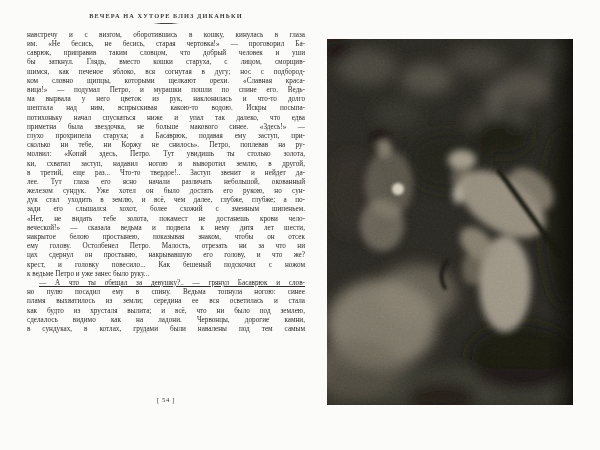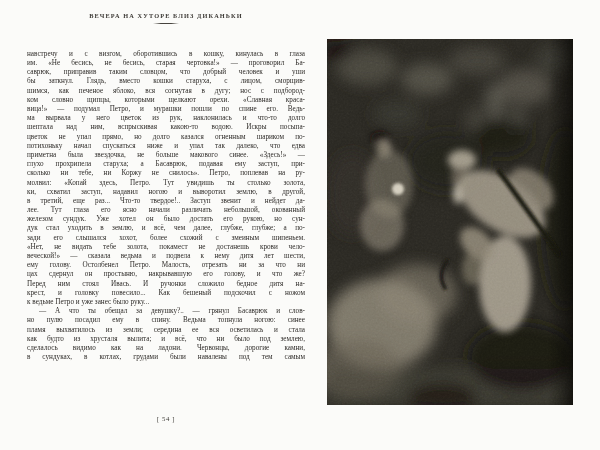--- a/index.html
+++ b/index.html
@@ -23,35 +23,35 @@
     letter-spacing: 1.1px;
     color: #3d3a36;
     white-space: nowrap;
   }
   .flourish {
     width: 26px; height: 1.4px;
     margin: 3.5px auto 0 auto;
     background: linear-gradient(90deg, rgba(70,67,62,0) 0%, #46433e 30%, #46433e 70%, rgba(70,67,62,0) 100%);
   }
   .text-block {
-    margin-top: 26px;
+    margin-top: 7px;
     height: 360px;
     overflow: hidden;
     font-size: 7.2px;
     line-height: 9.2px;
     color: #2e2b28;
   }
   .tline {
     height: 9.2px;
     overflow: hidden;
     text-align: justify;
     text-align-last: justify;
   }
   .tline.para-end { text-align-last: left; }
-  .tline.indent { text-indent: 12px; }
+  .tline.indent { text-indent: 12px; text-decoration: underline; }
   .page-number {
     margin-top: 5px;
     text-align: center;
     font-size: 6.8px;
     letter-spacing: 0.6px;
     color: #3d3a36;
   }
 
   
   .page-right { position: absolute; left: 0; top: 0; }
@@ -73,37 +73,36 @@
     <div class="text-block">
         <div class="tline">навстречу и с визгом, оборотившись в кошку, кинулась в глаза</div>
         <div class="tline">им. «Не бесись, не бесись, старая чертовка!» — проговорил Ба-</div>
         <div class="tline">саврюк, приправив таким словцом, что добрый человек и уши</div>
         <div class="tline">бы заткнул. Глядь, вместо кошки старуха, с лицом, сморщив-</div>
         <div class="tline">шимся, как печеное яблоко, вся согнутая в дугу; нос с подбород-</div>
         <div class="tline">ком словно щипцы, которыми щелкают орехи. «Славная краса-</div>
         <div class="tline">вица!» — подумал Петро, и мурашки пошли по спине его. Ведь-</div>
         <div class="tline">ма вырвала у него цветок из рук, наклонилась и что-то долго</div>
         <div class="tline">шептала над ним, вспрыскивая какою-то водою. Искры посыпа-</div>
-        <div class="tline">цветок не упал прямо, но долго казался огненным шариком по-</div>
         <div class="tline">потихоньку начал спускаться ниже и упал так далеко, что едва</div>
         <div class="tline">приметна была звездочка, не больше макового синее. «Здесь!» —</div>
         <div class="tline">глухо прохрипела старуха; а Басаврюк, подавая ему заступ, при-</div>
         <div class="tline">сколько ни тебе, ни Коржу не снилось». Петро, поплевав на ру-</div>
         <div class="tline">молвил: «Копай здесь, Петро. Тут увидишь ты столько золота,</div>
         <div class="tline">ки, схватил заступ, надавил ногою и выворотил землю, в другой,</div>
         <div class="tline">в третий, еще раз... Что-то твердое!.. Заступ звенит и нейдет да-</div>
         <div class="tline">лее. Тут глаза его ясно начали различать небольшой, окованный</div>
         <div class="tline">железом сундук. Уже хотел он было достать его рукою, но сун-</div>
         <div class="tline">дук стал уходить в землю, и всё, чем далее, глубже, глубже; а по-</div>
         <div class="tline">зади его слышался хохот, более схожий с змеиным шипеньем.</div>
         <div class="tline">«Нет, не видать тебе золота, покамест не достанешь крови чело-</div>
         <div class="tline">веческой!» — сказала ведьма и подвела к нему дитя лет шести,</div>
+        <div class="tline">накрытое белою простынею, показывая знаком, чтобы он отсек</div>
         <div class="tline">ему голову. Остолбенел Петро. Малость, отрезать ни за что ни</div>
         <div class="tline">цах сдернул он простыню, накрывавшую его голову, и что же?</div>
-        <div class="tline">Перед ним стоял Ивась. И ручонки сложило бедное дитя на-</div>
         <div class="tline">крест, и головку повесило... Как бешеный подскочил с ножом</div>
         <div class="tline para-end">к ведьме Петро и уже занес было руку...</div>
         <div class="tline indent">— А что ты обещал за девушку?.. — грянул Басаврюк и слов-</div>
         <div class="tline">но пулю посадил ему в спину. Ведьма топнула ногою: синее</div>
         <div class="tline">пламя выхватилось из земли; середина ее вся осветилась и стала</div>
         <div class="tline">как будто из хрусталя вылита; и всё, что ни было под землею,</div>
         <div class="tline">сделалось видимо как на ладони. Червонцы, дорогие камни,</div>
         <div class="tline">в сундуках, в котлах, грудами были навалены под тем самым</div>
       </div>
     <div class="page-number">[ 54 ]</div>

